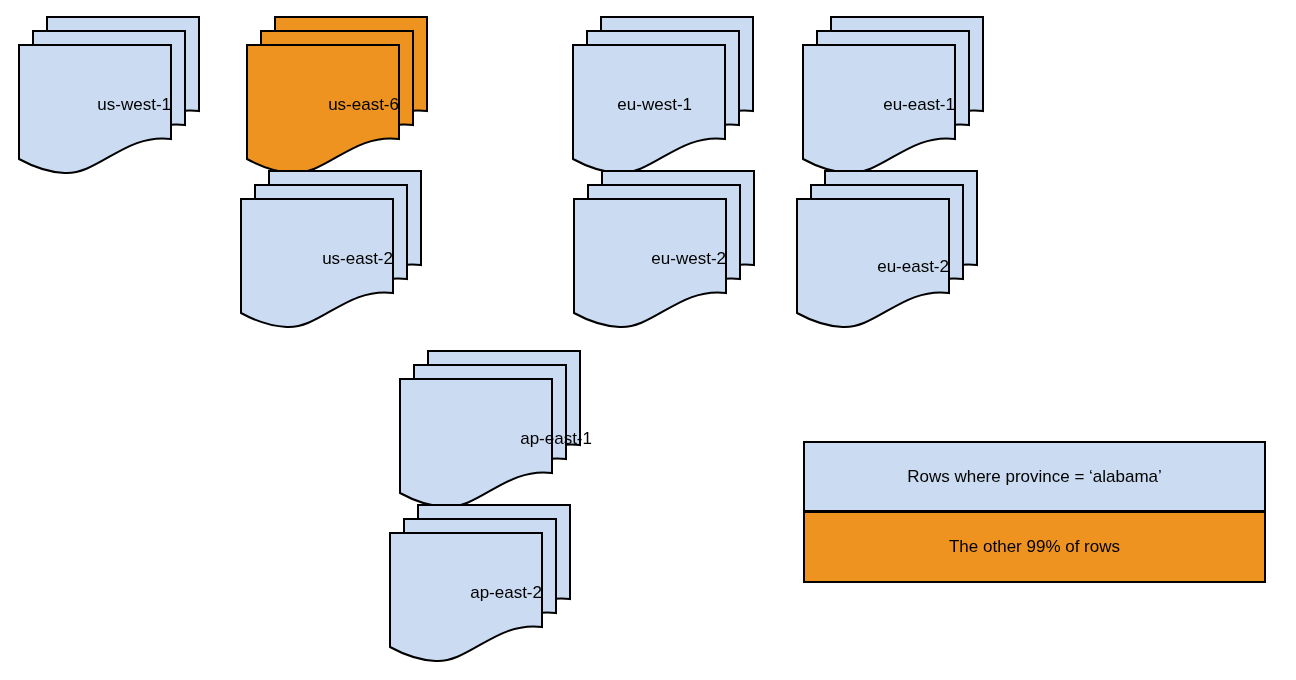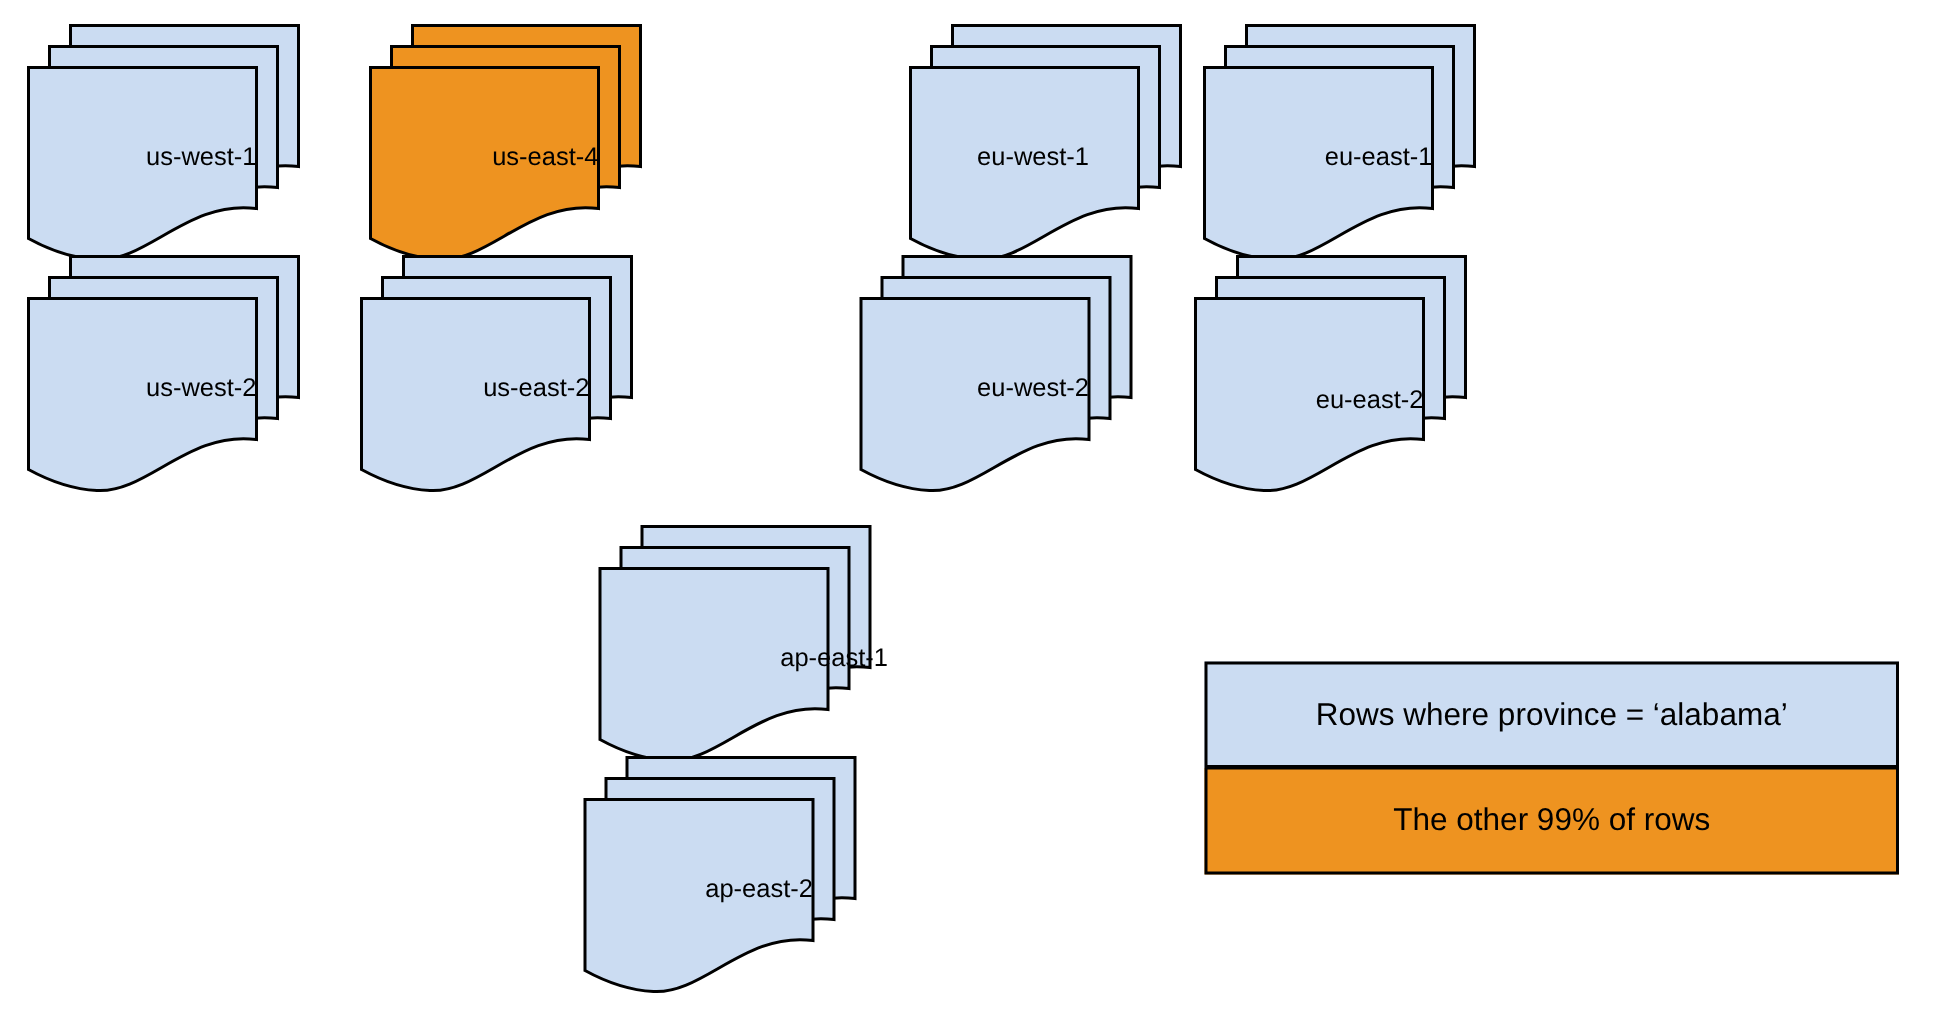--- a/index.html
+++ b/index.html
@@ -42,21 +42,21 @@
   .legend {
     position: absolute;
     box-sizing: border-box;
   }
   .legend-row {
     box-sizing: border-box;
     border: 2px solid #000000;
     display: flex;
     align-items: center;
     justify-content: center;
-    font-size: 21px;
+    font-size: 17px;
     color: #000000;
     font-family: "Liberation Sans", "DejaVu Sans", sans-serif;
   }
   .legend-row.bottom {
     border-top: 1px solid #000000;
   }
 </style>
 </head>
 <body>
 
@@ -68,45 +68,37 @@
         <path d="M 0 0 L 152 0 L 152 94 C 106.39999999999999 88 79.04 130 45.6 128 C 25.840000000000003 127 9.12 119 0 114 Z" transform="translate(0,28)" fill="#cbdcf2" stroke="#000000" stroke-width="2" stroke-linejoin="miter"></path>
       </svg>
       <div class="doc-label" style="left: 0px; top: 79px; width: 152px;">us-west-1</div>
     </div>
     <div class="doc-stack" style="left: 247px; top: 17px; width: 180px; height: 162px;">
       <svg width="184" height="166">
         <path d="M 0 0 L 152 0 L 152 94 C 106.39999999999999 88 79.04 130 45.6 128 C 25.840000000000003 127 9.12 119 0 114 Z" transform="translate(28,0)" fill="#ee9320" stroke="#000000" stroke-width="2" stroke-linejoin="miter"></path>
         <path d="M 0 0 L 152 0 L 152 94 C 106.39999999999999 88 79.04 130 45.6 128 C 25.840000000000003 127 9.12 119 0 114 Z" transform="translate(14,14)" fill="#ee9320" stroke="#000000" stroke-width="2" stroke-linejoin="miter"></path>
         <path d="M 0 0 L 152 0 L 152 94 C 106.39999999999999 88 79.04 130 45.6 128 C 25.840000000000003 127 9.12 119 0 114 Z" transform="translate(0,28)" fill="#ee9320" stroke="#000000" stroke-width="2" stroke-linejoin="miter"></path>
       </svg>
-      <div class="doc-label" style="left: 0px; top: 79px; width: 152px;">us-east-4</div>
+      <div class="doc-label" style="left: 0px; top: 79px; width: 152px;">us-east-6</div>
     </div>
-    <div class="doc-stack" style="left: 574px; top: 17px; width: 180px; height: 162px; padding-left: 33px;">
+    <div class="doc-stack" style="left: 540px; top: 17px; width: 180px; height: 162px; padding-left: 33px;">
       <svg width="184" height="166">
         <path d="M 0 0 L 152 0 L 152 94 C 106.39999999999999 88 79.04 130 45.6 128 C 25.840000000000003 127 9.12 119 0 114 Z" transform="translate(28,0)" fill="#cbdcf2" stroke="#000000" stroke-width="2" stroke-linejoin="miter"></path>
         <path d="M 0 0 L 152 0 L 152 94 C 106.39999999999999 88 79.04 130 45.6 128 C 25.840000000000003 127 9.12 119 0 114 Z" transform="translate(14,14)" fill="#cbdcf2" stroke="#000000" stroke-width="2" stroke-linejoin="miter"></path>
         <path d="M 0 0 L 152 0 L 152 94 C 106.39999999999999 88 79.04 130 45.6 128 C 25.840000000000003 127 9.12 119 0 114 Z" transform="translate(0,28)" fill="#cbdcf2" stroke="#000000" stroke-width="2" stroke-linejoin="miter"></path>
       </svg>
       <div class="doc-label" style="left: 0px; top: 79px; width: 152px;">eu-west-1</div>
     </div>
     <div class="doc-stack" style="left: 803px; top: 17px; width: 180px; height: 162px;">
       <svg width="184" height="166">
         <path d="M 0 0 L 152 0 L 152 94 C 106.39999999999999 88 79.04 130 45.6 128 C 25.840000000000003 127 9.12 119 0 114 Z" transform="translate(28,0)" fill="#cbdcf2" stroke="#000000" stroke-width="2" stroke-linejoin="miter"></path>
         <path d="M 0 0 L 152 0 L 152 94 C 106.39999999999999 88 79.04 130 45.6 128 C 25.840000000000003 127 9.12 119 0 114 Z" transform="translate(14,14)" fill="#cbdcf2" stroke="#000000" stroke-width="2" stroke-linejoin="miter"></path>
         <path d="M 0 0 L 152 0 L 152 94 C 106.39999999999999 88 79.04 130 45.6 128 C 25.840000000000003 127 9.12 119 0 114 Z" transform="translate(0,28)" fill="#cbdcf2" stroke="#000000" stroke-width="2" stroke-linejoin="miter"></path>
       </svg>
       <div class="doc-label" style="left: 0px; top: 79px; width: 152px;">eu-east-1</div>
-    </div>
-    <div class="doc-stack" style="left: 19px; top: 171px; width: 180px; height: 162px;">
-      <svg width="184" height="166">
-        <path d="M 0 0 L 152 0 L 152 94 C 106.39999999999999 88 79.04 130 45.6 128 C 25.840000000000003 127 9.12 119 0 114 Z" transform="translate(28,0)" fill="#cbdcf2" stroke="#000000" stroke-width="2" stroke-linejoin="miter"></path>
-        <path d="M 0 0 L 152 0 L 152 94 C 106.39999999999999 88 79.04 130 45.6 128 C 25.840000000000003 127 9.12 119 0 114 Z" transform="translate(14,14)" fill="#cbdcf2" stroke="#000000" stroke-width="2" stroke-linejoin="miter"></path>
-        <path d="M 0 0 L 152 0 L 152 94 C 106.39999999999999 88 79.04 130 45.6 128 C 25.840000000000003 127 9.12 119 0 114 Z" transform="translate(0,28)" fill="#cbdcf2" stroke="#000000" stroke-width="2" stroke-linejoin="miter"></path>
-      </svg>
-      <div class="doc-label" style="left: 0px; top: 79px; width: 152px;">us-west-2</div>
     </div>
     <div class="doc-stack" style="left: 241px; top: 171px; width: 180px; height: 162px;">
       <svg width="184" height="166">
         <path d="M 0 0 L 152 0 L 152 94 C 106.39999999999999 88 79.04 130 45.6 128 C 25.840000000000003 127 9.12 119 0 114 Z" transform="translate(28,0)" fill="#cbdcf2" stroke="#000000" stroke-width="2" stroke-linejoin="miter"></path>
         <path d="M 0 0 L 152 0 L 152 94 C 106.39999999999999 88 79.04 130 45.6 128 C 25.840000000000003 127 9.12 119 0 114 Z" transform="translate(14,14)" fill="#cbdcf2" stroke="#000000" stroke-width="2" stroke-linejoin="miter"></path>
         <path d="M 0 0 L 152 0 L 152 94 C 106.39999999999999 88 79.04 130 45.6 128 C 25.840000000000003 127 9.12 119 0 114 Z" transform="translate(0,28)" fill="#cbdcf2" stroke="#000000" stroke-width="2" stroke-linejoin="miter"></path>
       </svg>
       <div class="doc-label" style="left: 0px; top: 79px; width: 152px;">us-east-2</div>
     </div>
     <div class="doc-stack" style="left: 574px; top: 171px; width: 180px; height: 162px;">

